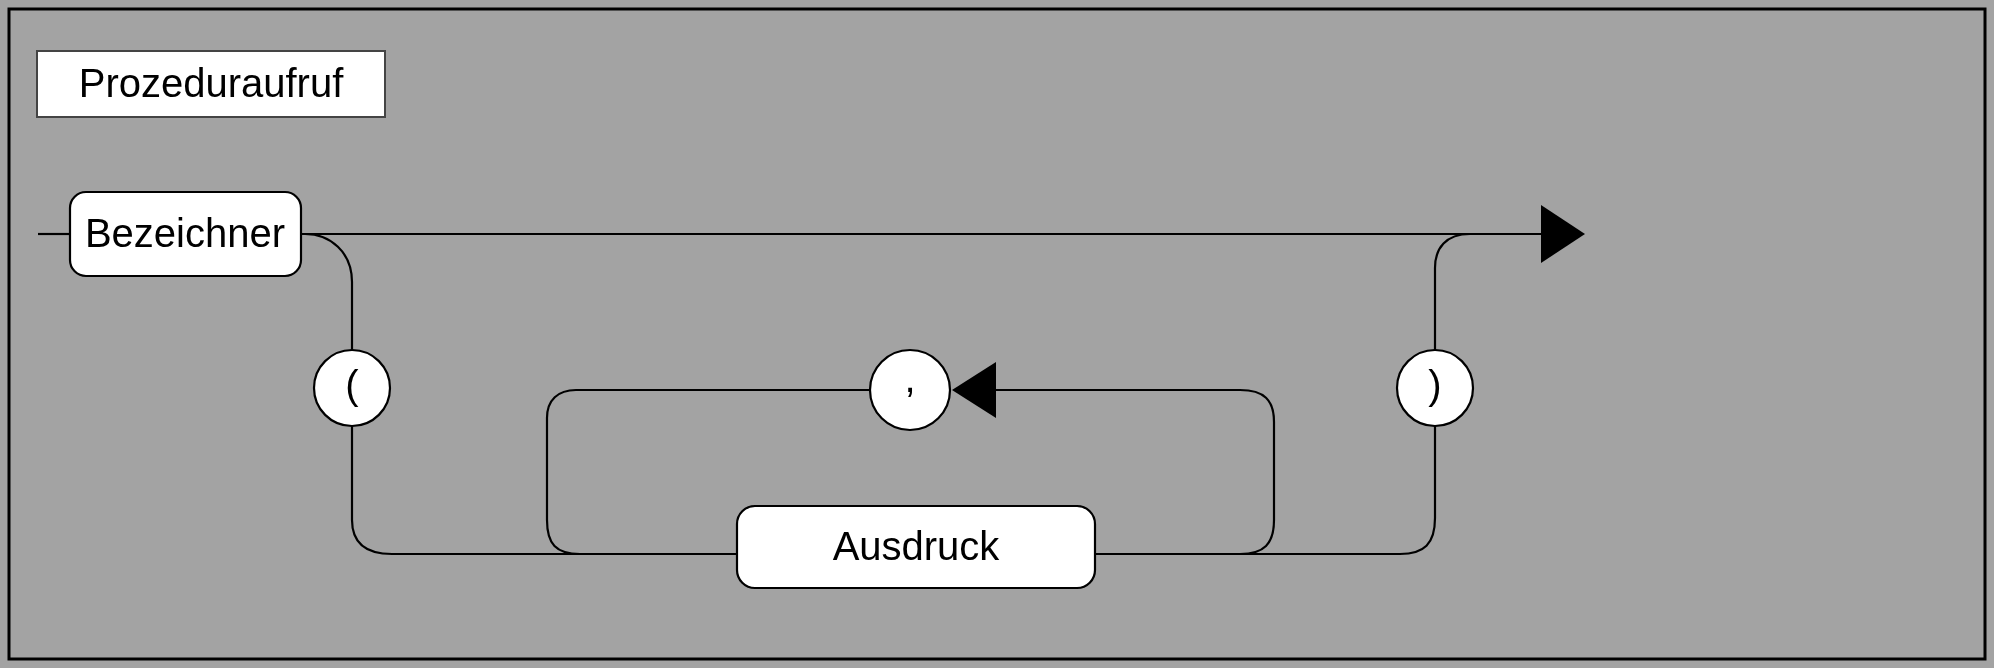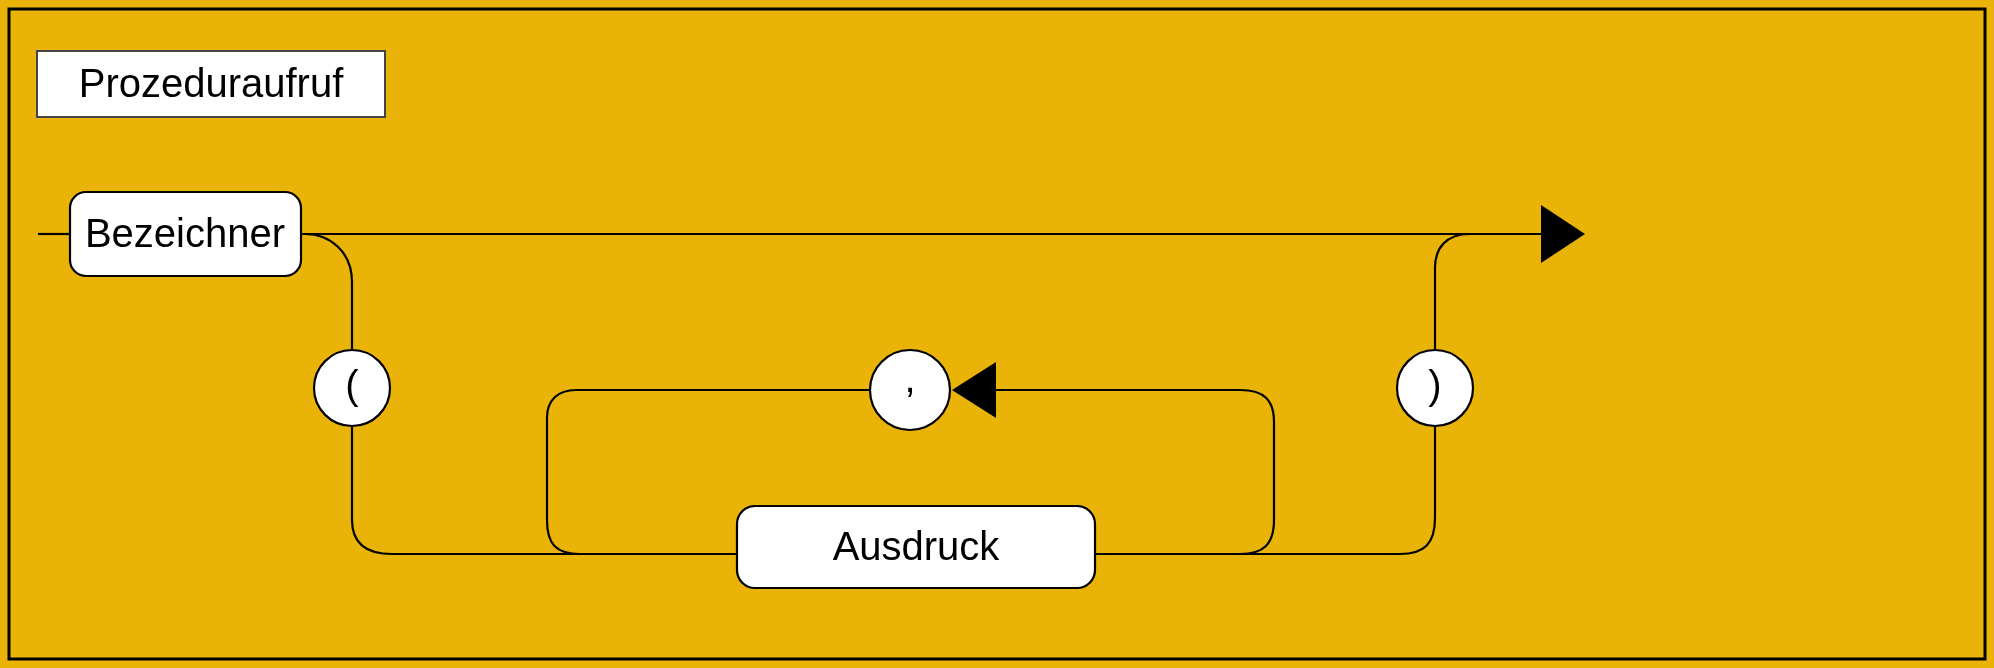--- a/index.html
+++ b/index.html
@@ -9,21 +9,21 @@
     background: #ffffff;
   }
   body {
     font-family: "Liberation Sans", sans-serif;
     -webkit-font-smoothing: antialiased;
   }
   #canvas {
     position: relative;
     width: 1994px;
     height: 668px;
-    background: #eab308;
+    background: #a3a3a3;
     overflow: hidden;
   }
   #diagram-svg {
     position: absolute;
     left: 0;
     top: 0;
     width: 1994px;
     height: 668px;
     display: block;
   }

